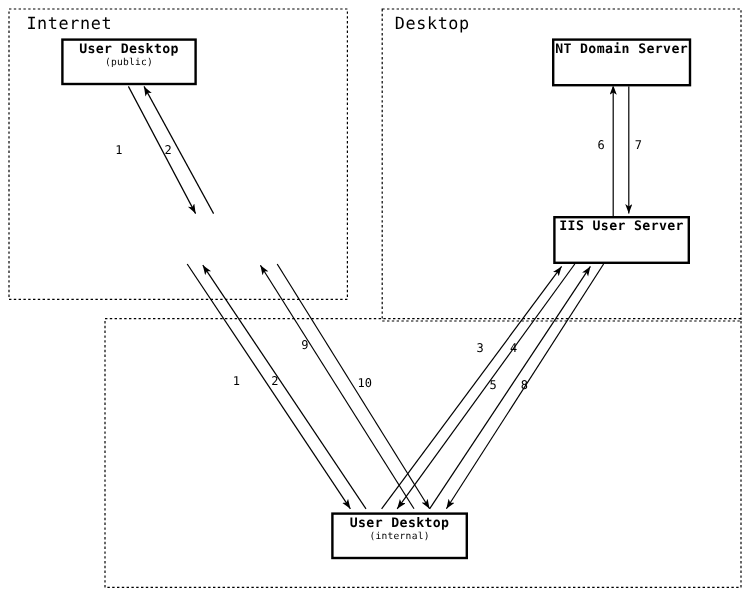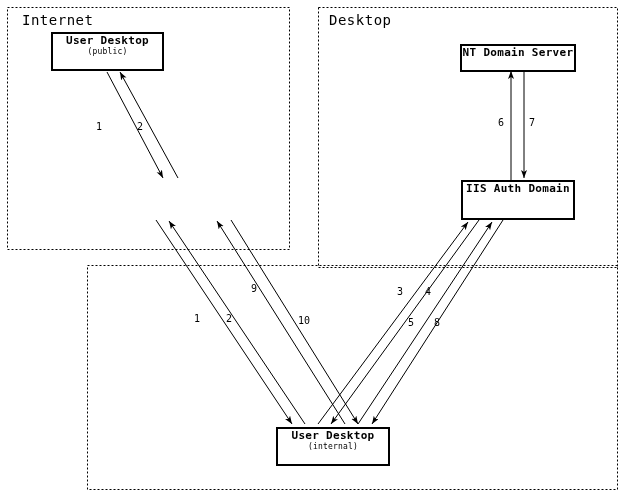--- a/index.html
+++ b/index.html
@@ -140,26 +140,26 @@
 
   <div class="zone-label" style="left:22px; top:12px;">Internet</div>
   <div class="zone-label" style="left:329px; top:12px;">Desktop</div>
 
   <div class="node-box" style="left:51px; top:32px; width:113px; height:39px;">
     <div class="node-title">User Desktop</div>
     <div class="node-sub">(public)</div>
   </div>
 
 
-  <div class="node-box" style="left:460px; top:44px; width:116px; height:28px;">
+  <div class="node-box" style="left:460px; top:32px; width:116px; height:40px;">
     <div class="node-title">NT Domain Server</div>
   </div>
 
   <div class="node-box" style="left:461px; top:180px; width:114px; height:40px;">
-    <div class="node-title">IIS Auth Domain</div>
+    <div class="node-title">IIS User Server</div>
   </div>
 
   <div class="node-box" style="left:276px; top:427px; width:114px; height:39px;">
     <div class="node-title">User Desktop</div>
     <div class="node-sub">(internal)</div>
   </div>
 
   <div class="edge-label" style="left:99px;  top:126px;">1</div>
   <div class="edge-label" style="left:140px; top:126px;">2</div>
   <div class="edge-label" style="left:501px; top:122px;">6</div>

